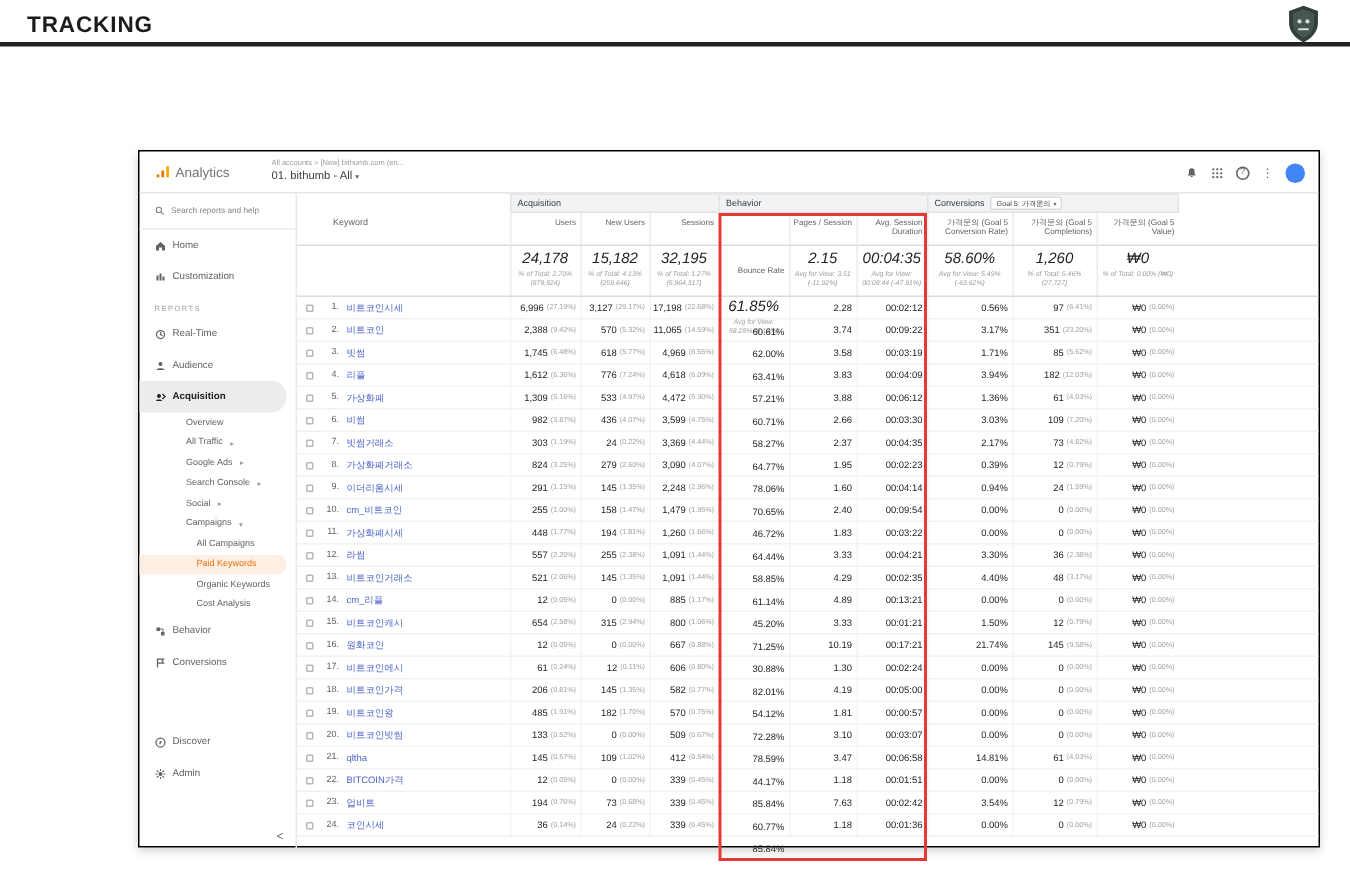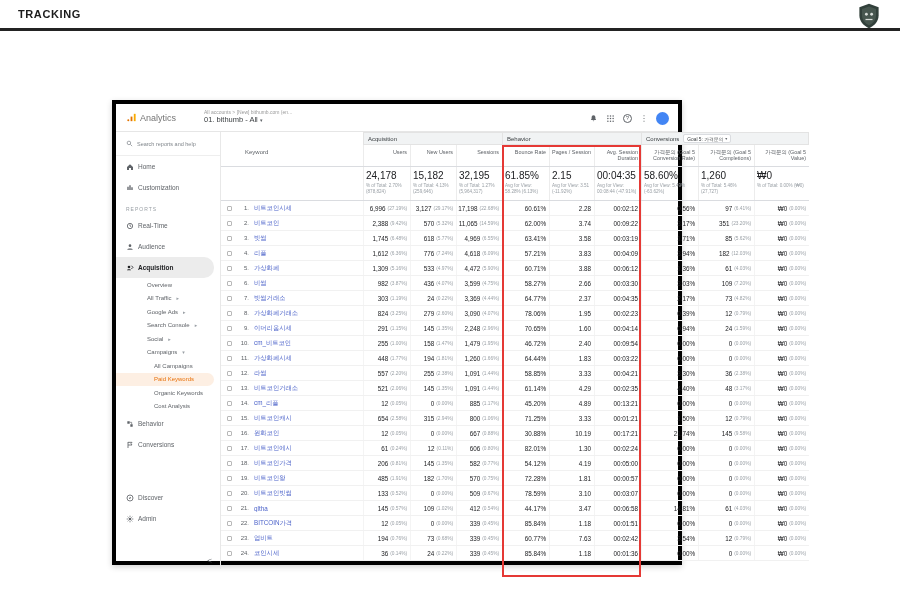--- a/index.html
+++ b/index.html
@@ -1,26 +1,26 @@
 <!DOCTYPE html>
 <html><head>
 <meta charset="utf-8">
 <style>
   * { margin:0; padding:0; box-sizing:border-box; }
   html,body { width:900px; height:596px; }
   body { position:relative; background:#ffffff; font-family:"Liberation Sans", sans-serif; overflow:hidden; }
 
   
   .site-header { position:absolute; top:0; left:0; width:100%; height:31px; background:#fff; border-bottom:3px solid #232323; }
-  .site-title { position:absolute; left:18px; top:8px; font-size:11px; font-weight:bold; letter-spacing:.6px; color:#1b1b1b; }
+  .site-title { position:absolute; left:18px; top:8px; font-size:15px; font-weight:bold; letter-spacing:.6px; color:#1b1b1b; }
   .site-logo { position:absolute; right:8px; top:1px; width:46px; height:29px; display:flex; align-items:center; justify-content:center; }
 
   
-  .shot { position:absolute; left:112px; top:100px; width:570px; height:465px; background:#fff;
-          border:4px solid #000000; box-shadow:0 2px 6px rgba(0,0,0,.18); }
+  .shot { position:absolute; left:92px; top:100px; width:788px; height:465px; background:#fff;
+          border:1px solid #000000; box-shadow:0 2px 6px rgba(0,0,0,.18); }
 
   
   .appbar { height:28px; border-bottom:1px solid #e6e6e6; display:flex; align-items:center; position:relative; }
   .brand { display:flex; align-items:center; gap:3px; padding-left:10px; width:84px; }
   .brand-name { font-size:9px; color:#757575; }
   .acct { margin-left:4px; line-height:1.15; }
   .crumb { font-size:5px; color:#9b9b9b; }
   .view { font-size:7.5px; color:#3c4043; }
   .view .caret { font-size:5px; color:#5f6368; }
   .appbar-right { position:absolute; right:9px; top:0; height:28px; display:flex; align-items:center; gap:8px; color:#5f6368; }
@@ -61,40 +61,40 @@
   .gcell.conv { width:168px; border-right:1px solid #e3e3e3; }
   .goal-pill { margin-left:4px; background:#fff; border:1px solid #dadce0; border-radius:2px; height:9px;
                display:flex; align-items:center; gap:2px; padding:0 3px; font-size:4.8px; color:#3c4043; }
   .goal-pill .caret { font-size:4px; color:#5f6368; }
 
   .hrow { display:flex; height:22px; border-bottom:1px solid #dadce0; }
   .hcell { font-size:5.4px; color:#5f6368; text-align:right; padding:4px 3px 0 2px; border-left:1px solid #ececec; line-height:1.2; }
   .hcell.kwh { text-align:left; padding-left:24px; border-left:none; font-size:6px; color:#5f6368; }
 
   .totrow { display:flex; height:34px; border-bottom:1px solid #dadce0; }
-  .tcell { padding:3px 3px 0 2px; text-align:left; border-left:1px solid #ececec; line-height:1.2; }
+  .tcell { padding:3px 3px 0 2px; text-align:center; border-left:1px solid #ececec; line-height:1.2;font-style:italic; }
   .tcell.kwt { border-left:none; }
   .tcell .big { font-size:10px; color:#202124; display:block; }
   .tcell .sub { font-size:4.6px; color:#9aa0a6; display:block; margin-top:1px; }
 
   .tbody .trow { display:flex; height:15px; align-items:center; border-bottom:1px solid #f1f1f1; }
   .c { height:100%; display:flex; align-items:center; justify-content:flex-end; gap:2px; padding:0 3px;
        font-size:6.3px; color:#202124; border-left:1px solid #f4f4f4; }
   .c .p { font-size:4.8px; color:#9aa0a6; }
   .c.kw { justify-content:flex-start; border-left:none; padding-left:6px; }
   .cb { width:5px; height:5px; border:1px solid #b8b8b8; border-radius:1px; flex:none; }
   .idx { color:#5f6368; font-size:6px; width:11px; text-align:right; flex:none; margin:0 3px 0 4px; }
   .kwlink { color:#4b62c9; text-decoration:none; white-space:nowrap; overflow:hidden; }
 
   
   .w-kw { width:142px; flex:none; }
   .w-u { width:47px; flex:none; }
   .w-nu { width:46px; flex:none; }
   .w-s { width:46px; flex:none; }
-  .w-br { width:47px; flex:none; }
+  .w-br { width:47px; flex:none;margin-top:32px; }
   .w-ps { width:45px; flex:none; }
   .w-dur { width:47px; flex:none; }
   .w-cr { width:57px; flex:none; }
   .w-cm { width:56px; flex:none; }
   .w-val { width:55px; flex:none; }
 
   .redbox { position:absolute; left:281px; width:139px; top:13px; bottom:-8px; border:2px solid #e53935; pointer-events:none; z-index:5; }
 </style>
 </head>
 <body>

